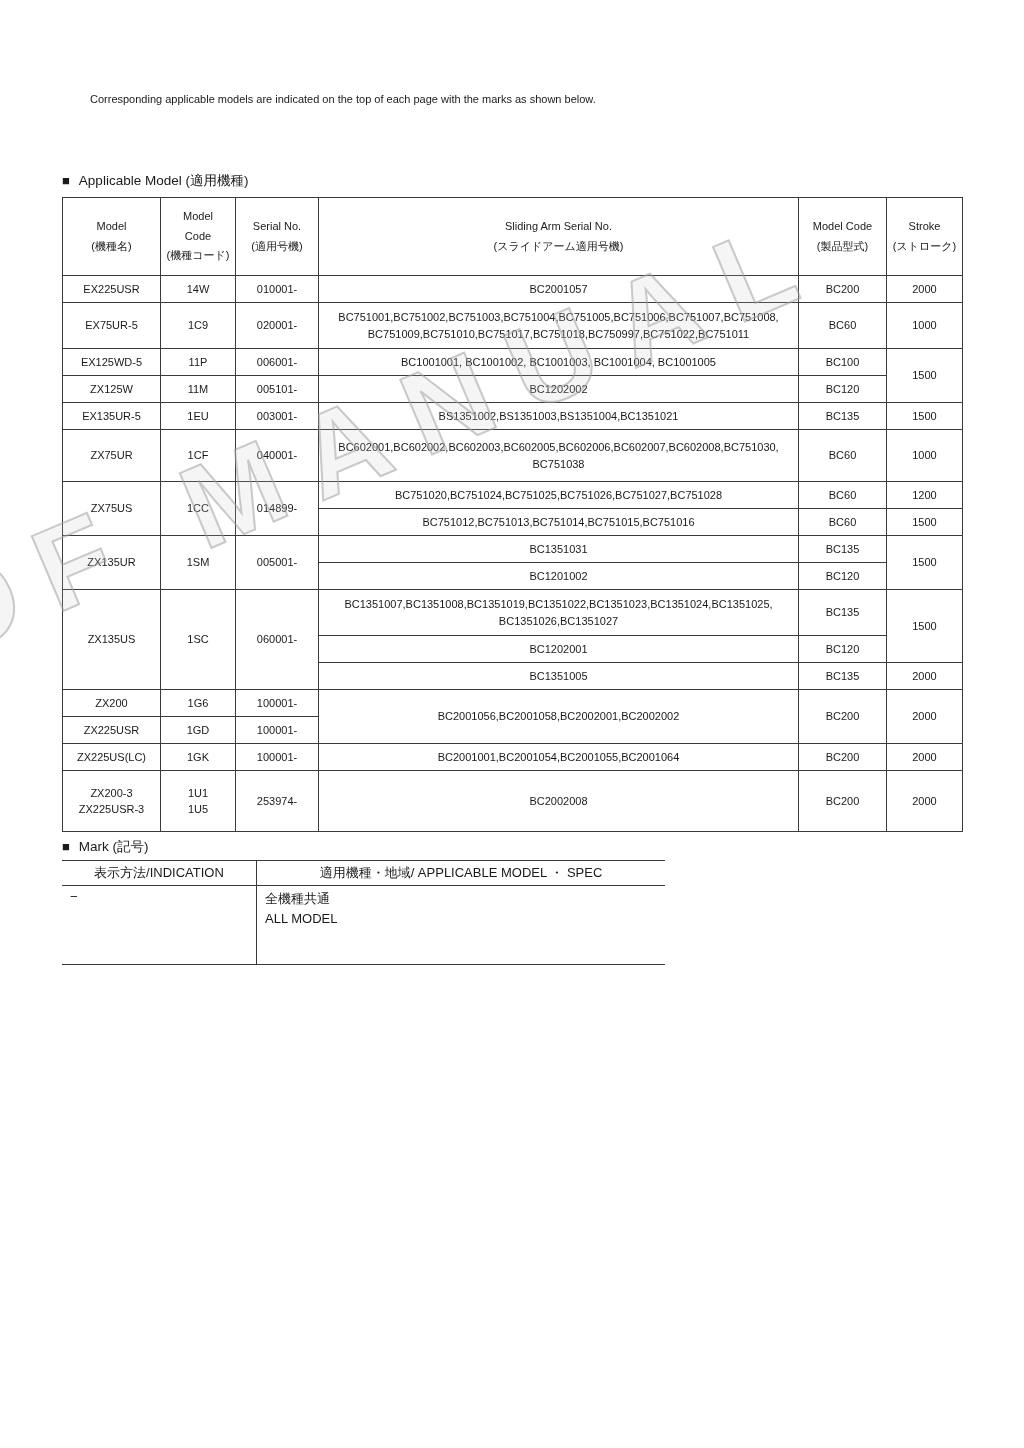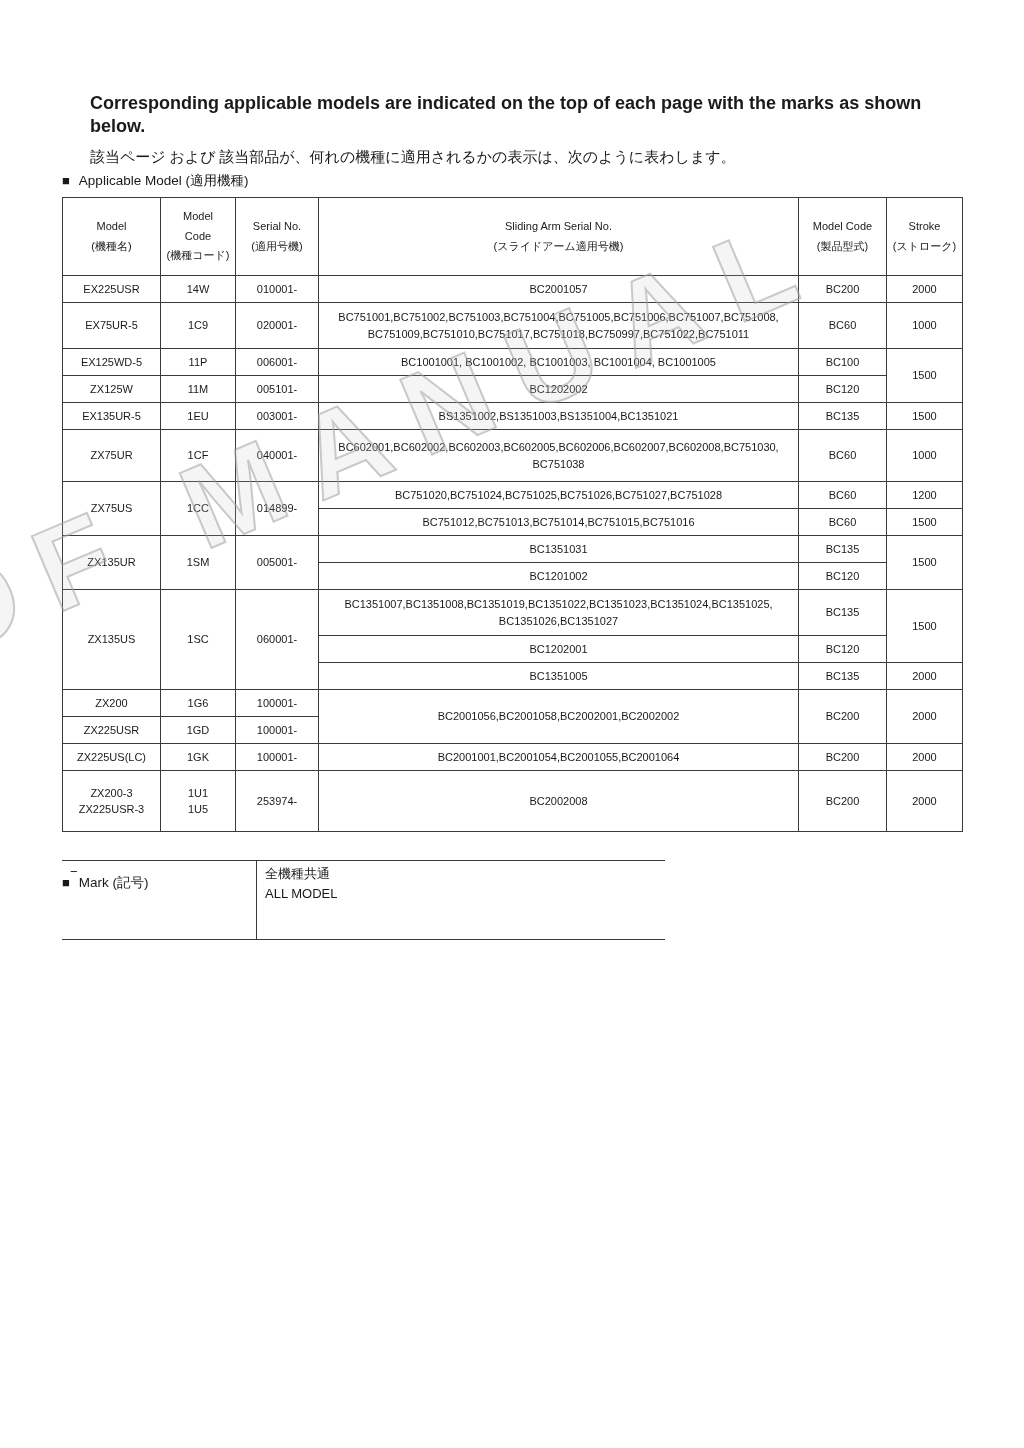--- a/index.html
+++ b/index.html
@@ -5,21 +5,21 @@
   html,body{margin:0;padding:0;background:#ffffff;}
   .page{
     position:relative;
     width:1024px;height:1448px;
     background:#ffffff;
     overflow:hidden;
     font-family:"Liberation Sans","DejaVu Sans",sans-serif;
     color:#1a1a1a;
   }
   .intro{position:absolute;left:90px;top:92px;width:860px;}
-  .intro-en{font-size:18px;line-height:1.3;font-weight:bold;}
+  .intro-en{font-size:11px;line-height:1.3;}
   .intro-ja{font-family:"Liberation Serif","DejaVu Serif",serif;font-size:15px;margin-top:9px;}
   .section-title{position:absolute;left:62px;font-size:13.5px;}
   .bullet{display:inline-block;margin-right:9px;font-size:13px;}
   .tbl{
     position:absolute;left:62px;top:197px;
     border-collapse:collapse;table-layout:fixed;width:900px;padding-left:16px;
   }
   .tbl th,.tbl td{
     border:1px solid #3a3a3a;
     font-size:11px;line-height:1.5;
@@ -51,21 +51,20 @@
     z-index:5;pointer-events:none;
   }
 </style>
 </head>
 <body>
 
 <div class="page">
 
   <div class="intro">
     <div class="intro-en">Corresponding applicable models are indicated on the top of each page with the marks as shown below.</div>
-    <div class="intro-ja">該当ページ および 該当部品が、何れの機種に適用されるかの表示は、次のように表わします。</div>
   </div>
 
   <div class="section-title" style="top:172px;">
     <span class="bullet">■</span><span>Applicable Model (適用機種)</span>
   </div>
 
   <table class="tbl">
     <colgroup>
       <col style="width:98px;">
       <col style="width:75px;">
@@ -209,26 +208,30 @@
       <td class="cell-c">1U1
 1U5</td>
       <td class="cell-c">253974-</td>
       <td class="cell-l">BC2002008</td>
       <td class="cell-l">BC200</td>
       <td class="cell-c">2000</td>
     </tr>
   </tbody>
     </table>
 
-  <div class="section-title" style="top:838px;margin-top:36px;">
+  <div class="section-title" style="top:838px;">
     <span class="bullet">■</span><span>Mark (記号)</span>
   </div>
 
   <table class="mark-tbl">
     <tbody>
+        <tr>
+      <td class="mark-left">表示方法/INDICATION</td>
+      <td class="mark-right">適用機種・地域/ APPLICABLE MODEL ・ SPEC</td>
+    </tr>
     <tr class="last">
       <td class="mark-left mark-body-left">−</td>
       <td class="mark-right mark-body-right">全機種共通
 ALL MODEL</td>
     </tr>
   </tbody>
     </table>
 
   <div class="watermark">OF MANUAL</div>
 

